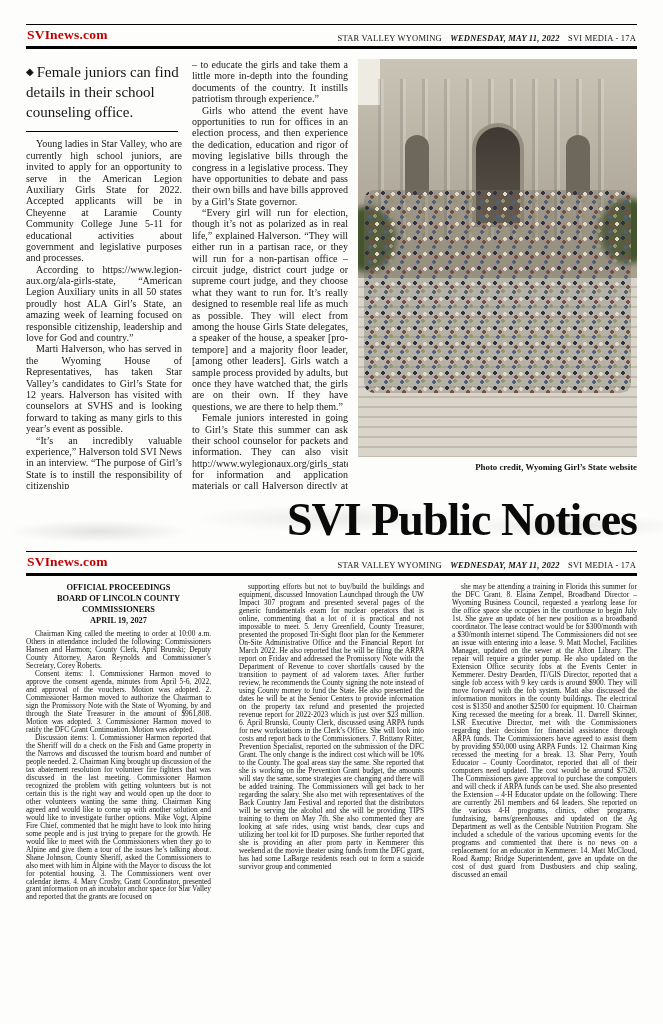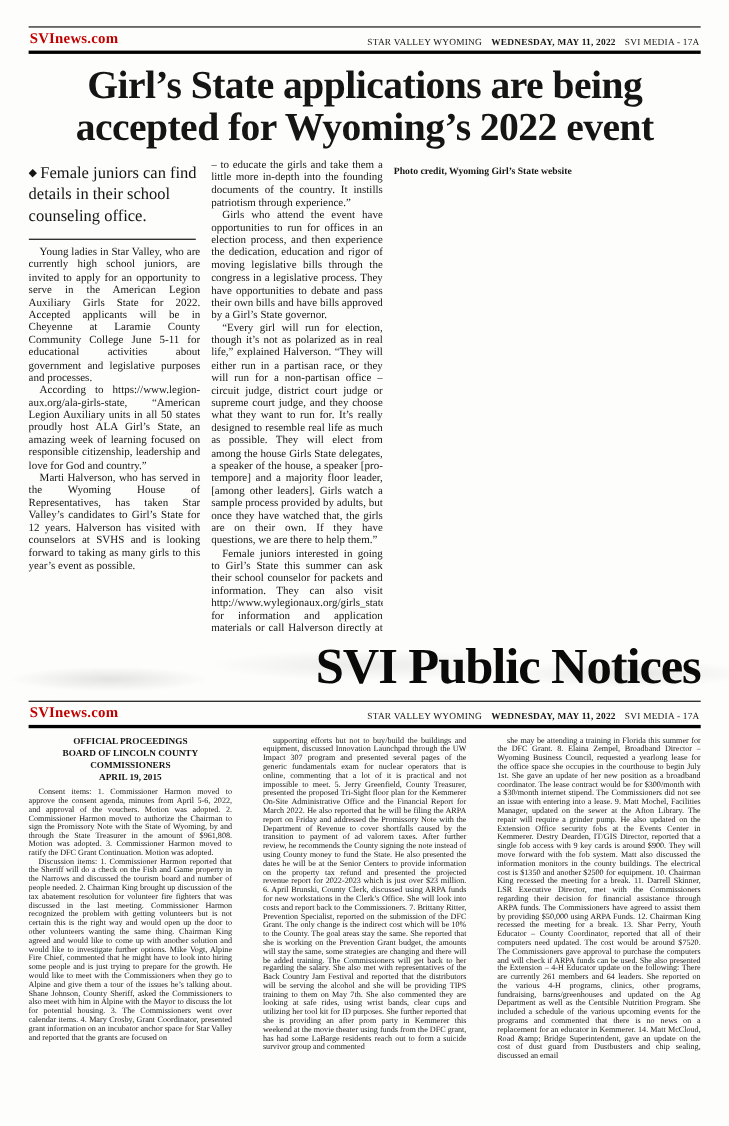--- a/index.html
+++ b/index.html
@@ -13,38 +13,38 @@
   .bar {
     display:flex; justify-content:space-between; align-items:flex-end;
     margin:0 26px; border-top:1px solid #000; border-bottom:3px solid #000;
     padding:2px 1px 3px;
   }
   .bar1 { margin-top:24px; }
   .bar2 { margin-top:4px; }
   .site { color:#c00000; font-weight:bold; font-size:13.5px; letter-spacing:.2px; }
   .dateline { font-size:8.5px; letter-spacing:.2px; white-space:nowrap; }
   .dateline span { margin-left:6px; }
-  .dateline .bold { font-weight:bold; }
+  .dateline .bold { font-weight:bold;font-style:italic; }
   
   .headline {
     margin:10px 20px 2px; text-align:center; font-weight:bold;
     font-size:36px; line-height:1.05; letter-spacing:-0.5px;
   }
   
   .story { display:flex; gap:10px; margin:10px 26px 0; height:430px; overflow:hidden; }
   .col-a, .col-b { flex:0 0 156px; width:156px; overflow:hidden; }
   .standfirst { font-size:15px; line-height:1.32; padding:4px 2px 9px 0; }
   .diamond { font-size:10px; margin-right:3px; position:relative; top:-2px; }
   .rule { border-top:1.5px solid #000; margin:0 4px 6px 0; }
   .byline { text-align:center; font-style:italic; font-size:9.5px; line-height:1.35; margin-bottom:9px; }
   .byname { font-weight:bold; }
   .body { font-size:10px; line-height:1.14; text-align:justify; text-indent:10px; margin:0; }
   .nofirst { text-indent:0; }
   
-  .photo-wrap { flex:1; display:flex; flex-direction:row; overflow:hidden; }
+  .photo-wrap { flex:1; display:flex; flex-direction:column; overflow:hidden; }
   .photo { position:relative; height:398px; overflow:hidden; background:#b3ac9e; }
   .ph-facade { position:absolute; left:0; top:0; right:0; height:58%;
     background:linear-gradient(#cac4b6 0%, #b3ac9e 55%, #a89f90 100%); }
   .ph-pilasters { position:absolute; left:7%; right:7%; top:5%; height:40%;
     background:repeating-linear-gradient(90deg, rgba(0,0,0,.10) 0 3px, rgba(255,255,255,.18) 3px 6px, transparent 6px 22px); }
   .ph-skyl { position:absolute; left:0; top:0; width:22px; height:46px; background:#edebe2; }
   .ph-door { position:absolute; left:50%; top:17%; width:44px; height:96px; transform:translateX(-50%);
     background:linear-gradient(#3e3932,#59534b); border-radius:22px 22px 0 0;
     box-shadow:0 0 0 4px #968e7f; }
   .ph-window { position:absolute; top:19%; width:24px; height:60px; background:#6e675c; border-radius:12px 12px 0 0; }
@@ -86,29 +86,29 @@
 
   <header class="bar bar1">
     <span class="site">SVInews.com</span>
     <span class="dateline">
       <span>STAR VALLEY WYOMING</span>
       <span class="bold">WEDNESDAY, MAY 11, 2022</span>
       <span>SVI MEDIA - 17A</span>
     </span>
   </header>
 
-  <h1 class="headline">Girl’s State applications are being accepted for Wyoming’s 2022 event</h1>
 
   <div class="story">
     <div class="col-a">
       <p class="standfirst"><span class="diamond">◆</span><span>Female juniors can find details in their school counseling office.</span></p>
       <div class="rule"></div>
       <p class="body">Young ladies in Star Valley, who are currently high school juniors, are invited to apply for an opportunity to serve in the American Legion Auxiliary Girls State for 2022. Accepted applicants will be in Cheyenne at Laramie County Community College June 5-11 for educational activities about government and legislative purposes and processes.</p>
       <p class="body">According to https://www.legion-aux.org/ala-girls-state, “American Legion Auxiliary units in all 50 states proudly host ALA Girl’s State, an amazing week of learning focused on responsible citizenship, leadership and love for God and country.”</p>
       <p class="body">Marti Halverson, who has served in the Wyoming House of Representatives, has taken Star Valley’s candidates to Girl’s State for 12 years. Halverson has visited with counselors at SVHS and is looking forward to taking as many girls to this year’s event as possible.</p>
+      <p class="body">“It’s an incredibly valuable experience,” Halverson told SVI News in an interview. “The purpose of Girl’s State is to instill the responsibility of citizenship</p>
     </div>
     <div class="col-b">
       <p class="body nofirst">– to educate the girls and take them a little more in-depth into the founding documents of the country. It instills patriotism through experience.”</p>
       <p class="body">Girls who attend the event have opportunities to run for offices in an election process, and then experience the dedication, education and rigor of moving legislative bills through the congress in a legislative process. They have opportunities to debate and pass their own bills and have bills approved by a Girl’s State governor.</p>
       <p class="body">“Every girl will run for election, though it’s not as polarized as in real life,” explained Halverson. “They will either run in a partisan race, or they will run for a non-partisan office – circuit judge, district court judge or supreme court judge, and they choose what they want to run for. It’s really designed to resemble real life as much as possible. They will elect from among the house Girls State delegates, a speaker of the house, a speaker [pro-tempore] and a majority floor leader, [among other leaders]. Girls watch a sample process provided by adults, but once they have watched that, the girls are on their own. If they have questions, we are there to help them.”</p>
       <p class="body">Female juniors interested in going to Girl’s State this summer can ask their school counselor for packets and information. They can also visit http://www.wylegionaux.org/girls_state.html for information and application materials or call Halverson directly at 307-883-0250.</p>
     </div>
     <figure class="photo-wrap">
       <div class="photo">
         <div class="ph-facade"></div>
@@ -136,21 +136,22 @@
       <span>STAR VALLEY WYOMING</span>
       <span class="bold">WEDNESDAY, MAY 11, 2022</span>
       <span>SVI MEDIA - 17A</span>
     </span>
   </header>
 
   <div class="proceedings">
     <div class="ncol">
       <p class="nh">OFFICIAL PROCEEDINGS</p>
       <p class="nh">BOARD OF LINCOLN COUNTY COMMISSIONERS</p>
-      <p class="nh nh-date">APRIL 19, 2015</p>
+      <p class="nh nh-date">APRIL 19, 2027</p>
+      <p class="ntext">Chairman King called the meeting to order at 10:00 a.m. Others in attendance included the following: Commissioners Hansen and Harmon; County Clerk, April Brunski; Deputy County Attorney, Aaron Reynolds and Commissioner’s Secretary, Corey Roberts.</p>
       <p class="ntext">Consent items: 1. Commissioner Harmon moved to approve the consent agenda, minutes from April 5-6, 2022, and approval of the vouchers. Motion was adopted. 2. Commissioner Harmon moved to authorize the Chairman to sign the Promissory Note with the State of Wyoming, by and through the State Treasurer in the amount of $961,808. Motion was adopted. 3. Commissioner Harmon moved to ratify the DFC Grant Continuation. Motion was adopted.</p>
       <p class="ntext">Discussion items: 1. Commissioner Harmon reported that the Sheriff will do a check on the Fish and Game property in the Narrows and discussed the tourism board and number of people needed. 2. Chairman King brought up discussion of the tax abatement resolution for volunteer fire fighters that was discussed in the last meeting. Commissioner Harmon recognized the problem with getting volunteers but is not certain this is the right way and would open up the door to other volunteers wanting the same thing. Chairman King agreed and would like to come up with another solution and would like to investigate further options. Mike Vogt, Alpine Fire Chief, commented that he might have to look into hiring some people and is just trying to prepare for the growth. He would like to meet with the Commissioners when they go to Alpine and give them a tour of the issues he’s talking about. Shane Johnson, County Sheriff, asked the Commissioners to also meet with him in Alpine with the Mayor to discuss the lot for potential housing. 3. The Commissioners went over calendar items. 4. Mary Crosby, Grant Coordinator, presented grant information on an incubator anchor space for Star Valley and reported that the grants are focused on</p>
     </div>
     <div class="ncol">
       <p class="ntext nofirst">supporting efforts but not to buy/build the buildings and equipment, discussed Innovation Launchpad through the UW Impact 307 program and presented several pages of the generic fundamentals exam for nuclear operators that is online, commenting that a lot of it is practical and not impossible to meet. 5. Jerry Greenfield, County Treasurer, presented the proposed Tri-Sight floor plan for the Kemmerer On-Site Administrative Office and the Financial Report for March 2022. He also reported that he will be filing the ARPA report on Friday and addressed the Promissory Note with the Department of Revenue to cover shortfalls caused by the transition to payment of ad valorem taxes. After further review, he recommends the County signing the note instead of using County money to fund the State. He also presented the dates he will be at the Senior Centers to provide information on the property tax refund and presented the projected revenue report for 2022-2023 which is just over $23 million. 6. April Brunski, County Clerk, discussed using ARPA funds for new workstations in the Clerk’s Office. She will look into costs and report back to the Commissioners. 7. Brittany Ritter, Prevention Specialist, reported on the submission of the DFC Grant. The only change is the indirect cost which will be 10% to the County. The goal areas stay the same. She reported that she is working on the Prevention Grant budget, the amounts will stay the same, some strategies are changing and there will be added training. The Commissioners will get back to her regarding the salary. She also met with representatives of the Back Country Jam Festival and reported that the distributors will be serving the alcohol and she will be providing TIPS training to them on May 7th. She also commented they are looking at safe rides, using wrist bands, clear cups and utilizing her tool kit for ID purposes. She further reported that she is providing an after prom party in Kemmerer this weekend at the movie theater using funds from the DFC grant, has had some LaBarge residents reach out to form a suicide survivor group and commented</p>
     </div>
     <div class="ncol">
       <p class="ntext nofirst">she may be attending a training in Florida this summer for the DFC Grant. 8. Elaina Zempel, Broadband Director – Wyoming Business Council, requested a yearlong lease for the office space she occupies in the courthouse to begin July 1st. She gave an update of her new position as a broadband coordinator. The lease contract would be for $300/month with a $30/month internet stipend. The Commissioners did not see an issue with entering into a lease. 9. Matt Mochel, Facilities Manager, updated on the sewer at the Afton Library. The repair will require a grinder pump. He also updated on the Extension Office security fobs at the Events Center in Kemmerer. Destry Dearden, IT/GIS Director, reported that a single fob access with 9 key cards is around $900. They will move forward with the fob system. Matt also discussed the information monitors in the county buildings. The electrical cost is $1350 and another $2500 for equipment. 10. Chairman King recessed the meeting for a break. 11. Darrell Skinner, LSR Executive Director, met with the Commissioners regarding their decision for financial assistance through ARPA funds. The Commissioners have agreed to assist them by providing $50,000 using ARPA Funds. 12. Chairman King recessed the meeting for a break. 13. Shar Perry, Youth Educator – County Coordinator, reported that all of their computers need updated. The cost would be around $7520. The Commissioners gave approval to purchase the computers and will check if ARPA funds can be used. She also presented the Extension – 4-H Educator update on the following: There are currently 261 members and 64 leaders. She reported on the various 4-H programs, clinics, other programs, fundraising, barns/greenhouses and updated on the Ag Department as well as the Centsible Nutrition Program. She included a schedule of the various upcoming events for the programs and commented that there is no news on a replacement for an educator in Kemmerer. 14. Matt McCloud, Road &amp;amp; Bridge Superintendent, gave an update on the cost of dust guard from Dustbusters and chip sealing, discussed an email</p>
     </div>
   </div>

